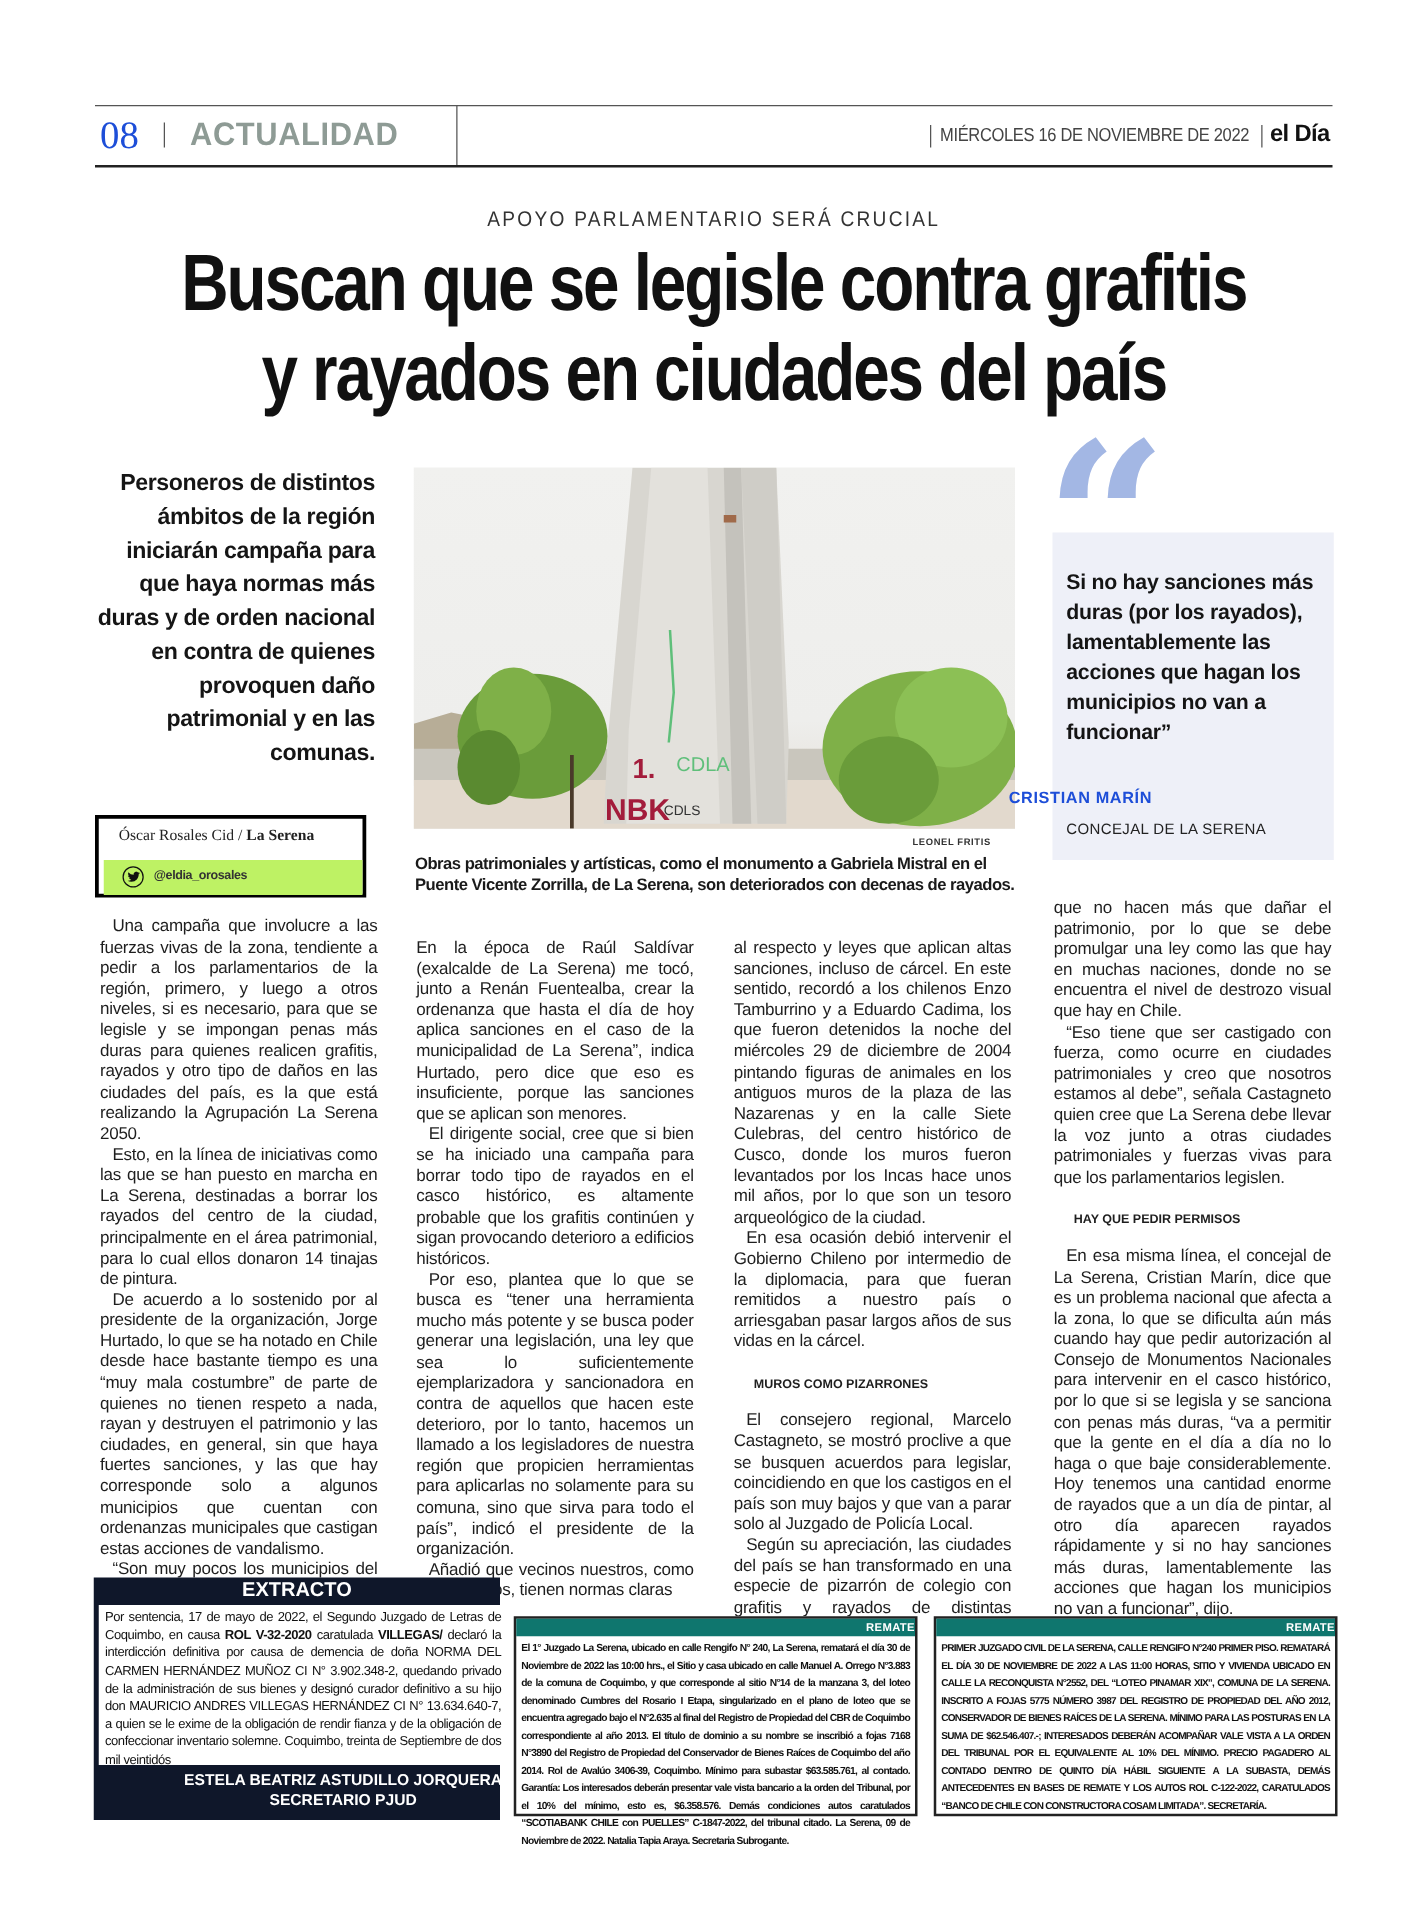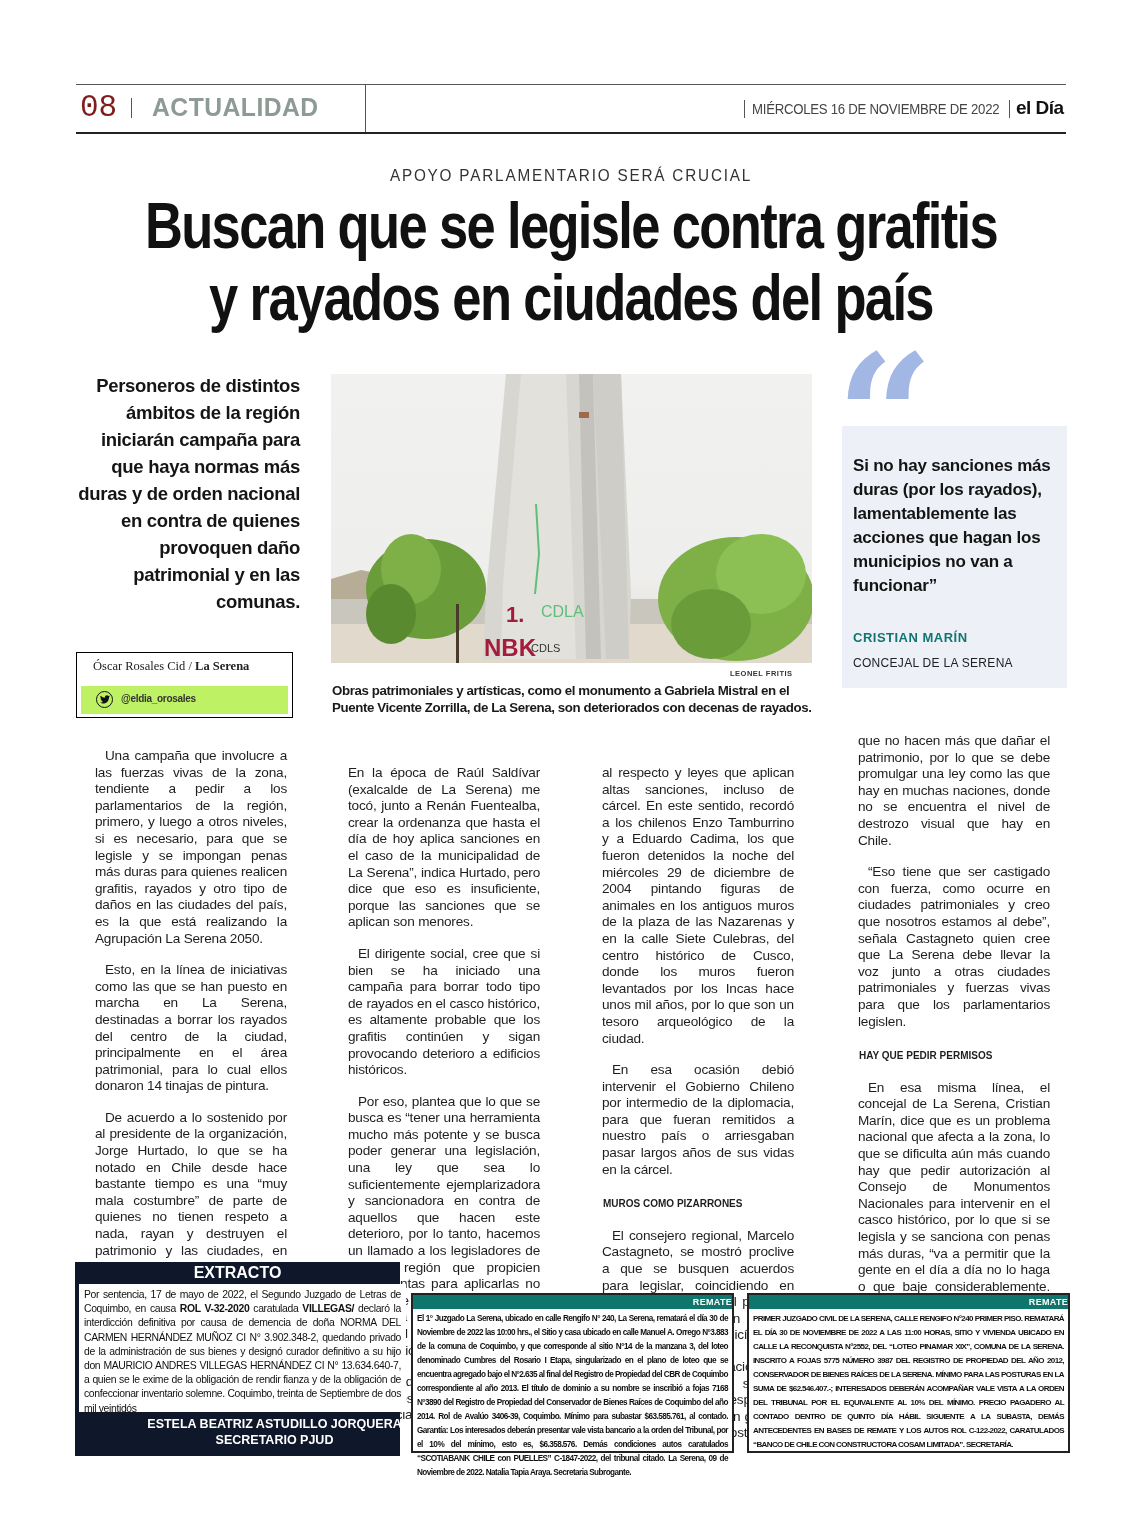--- a/index.html
+++ b/index.html
@@ -3,57 +3,57 @@
 <meta charset="utf-8">
 <style>
   html, body { margin: 0; padding: 0; background: #ffffff; }
   body { width: 1142px; height: 1535px; position: relative; overflow: hidden; font-family: "Liberation Sans", sans-serif; color: #1a1a1a; }
   .abs { position: absolute; }
 
   
   .hdr-top { left: 76px; top: 84px; width: 990px; height: 1px; background: #555; }
   .hdr-bot { left: 76px; top: 132px; width: 990px; height: 2px; background: #222; }
   .hdr-sep { left: 365px; top: 84px; width: 1px; height: 49px; background: #555; }
-  .pg-num { left: 80px; top: 90px; font-family: Liberation Mono, monospace; font-size: 31px; color: #7f1d1d; }
+  .pg-num { left: 80px; top: 90px; font-family: Liberation Serif, serif; font-size: 31px; color: #1d4ed8; }
   .pipe1 { left: 131px; top: 98px; width: 1px; height: 20px; background: #555; }
   .section { left: 152px; top: 92px; font-family: "Liberation Sans", sans-serif; font-weight: bold; font-size: 26px; color: #8e9b95; letter-spacing: 0.5px; transform: scaleX(0.95); transform-origin: left; }
   .pipe2 { left: 744px; top: 100px; width: 1px; height: 18px; background: #555; }
   .date { left: 752px; top: 100px; font-size: 15px; color: #444; letter-spacing: -0.3px; transform: scaleX(0.88); transform-origin: left; white-space: nowrap; }
   .pipe3 { left: 1009px; top: 100px; width: 1px; height: 18px; background: #555; }
   .brand { left: 1016px; top: 97px; font-weight: bold; font-size: 19px; color: #111; letter-spacing: -0.5px; }
 
   .kicker { left: 0; width: 1142px; top: 166px; text-align: center; font-size: 17px; letter-spacing: 2px; color: #333; transform: scaleX(0.9); }
   .headline { left: 0; width: 1142px; top: 190px; text-align: center; font-weight: bold; font-size: 64px; line-height: 72px; color: #111; letter-spacing: -2px; transform: scaleX(0.82); transform-origin: center; }
 
   
   .lead { left: 78px; top: 372px; width: 222px; text-align: right; font-weight: bold; font-size: 18.5px; line-height: 27px; color: #151515; letter-spacing: -0.3px; }
 
   
-  .byline-box { left: 76px; top: 652px; width: 217px; height: 66px; border: 1px solid #000000; box-sizing: border-box; }
+  .byline-box { left: 76px; top: 652px; width: 217px; height: 66px; border: 3px solid #000000; box-sizing: border-box; }
   .byline-name { position: absolute; left: 16px; top: 6px; font-family: "Liberation Serif", serif; font-size: 12.5px; color: #222; white-space: nowrap; }
   .byline-name b { font-weight: bold; }
   .byline-tw { position: absolute; left: 4px; top: 33px; width: 207px; height: 28px; background: #bef264; }
   .tw-icon { position: absolute; left: 15px; top: 5px; width: 17px; height: 17px; border: 1.5px solid #111; border-radius: 50%; box-sizing: border-box; display: flex; align-items: center; justify-content: center; font-size: 9px; }
   .tw-handle { position: absolute; left: 40px; top: 7px; font-size: 10px; font-weight: bold; color: #333; letter-spacing: -0.3px; }
 
   
   .photo { left: 331px; top: 374px; width: 481px; height: 289px; overflow: hidden; background: linear-gradient(#f1f1ef 0%, #eeeeec 70%, #e2ddd4 100%); }
   .credit { left: 730px; top: 669px; font-size: 7.5px; font-weight: bold; color: #333; letter-spacing: 0.5px; }
   .caption { left: 332px; top: 682px; width: 480px; font-weight: bold; font-size: 13.3px; line-height: 17px; color: #1a1a1a; letter-spacing: -0.4px; }
 
   
   .quote-bg { left: 842px; top: 426px; width: 225px; height: 262px; background: #eef0f8; }
   .quote-mark { left: 836px; top: 332px; font-family: "DejaVu Serif", serif; font-weight: bold; font-size: 170px; line-height: 170px; color: #a3b7e4; }
   .quote-text { left: 853px; top: 454px; width: 210px; font-weight: bold; font-size: 17px; line-height: 24px; color: #141414; letter-spacing: -0.2px; }
-  .quote-name { left: 853px; top: 630px; font-weight: bold; font-size: 13px; color: #0f766e; letter-spacing: 0.5px; }
+  .quote-name { left: 807px; top: 630px; font-weight: bold; font-size: 13px; color: #1d4ed8; letter-spacing: 0.5px; }
   .quote-role { left: 853px; top: 656px; font-size: 12px; color: #222; letter-spacing: 0.3px; }
 
   
   .col { font-size: 13.6px; line-height: 16.6px; color: #1e1e1e; text-align: justify; letter-spacing: -0.2px; }
-  .col p { margin: 15px; text-indent: 10px; }
+  .col p { margin: 0; text-indent: 10px; }
   .col p.noind { text-indent: 0; }
   .col h4 { margin: 18px 0 12px 16px; font-size: 10px; font-weight: bold; letter-spacing: 0; text-indent: 0; }
   .c1 { left: 80px; top: 733px; width: 222px; }
   .c2 { left: 333px; top: 750px; width: 222px; }
   .c3 { left: 587px; top: 750px; width: 222px; }
   .c4 { left: 843px; top: 718px; width: 222px; }
 
   
   .ad1 { left: 75px; top: 1262px; width: 325px; height: 194px; background: #0f172a; text-decoration: underline; }
   .ad1-title { position: absolute; left: 0; width: 100%; top: 2px; text-align: center; color: #fff; font-weight: bold; font-size: 16px; }

